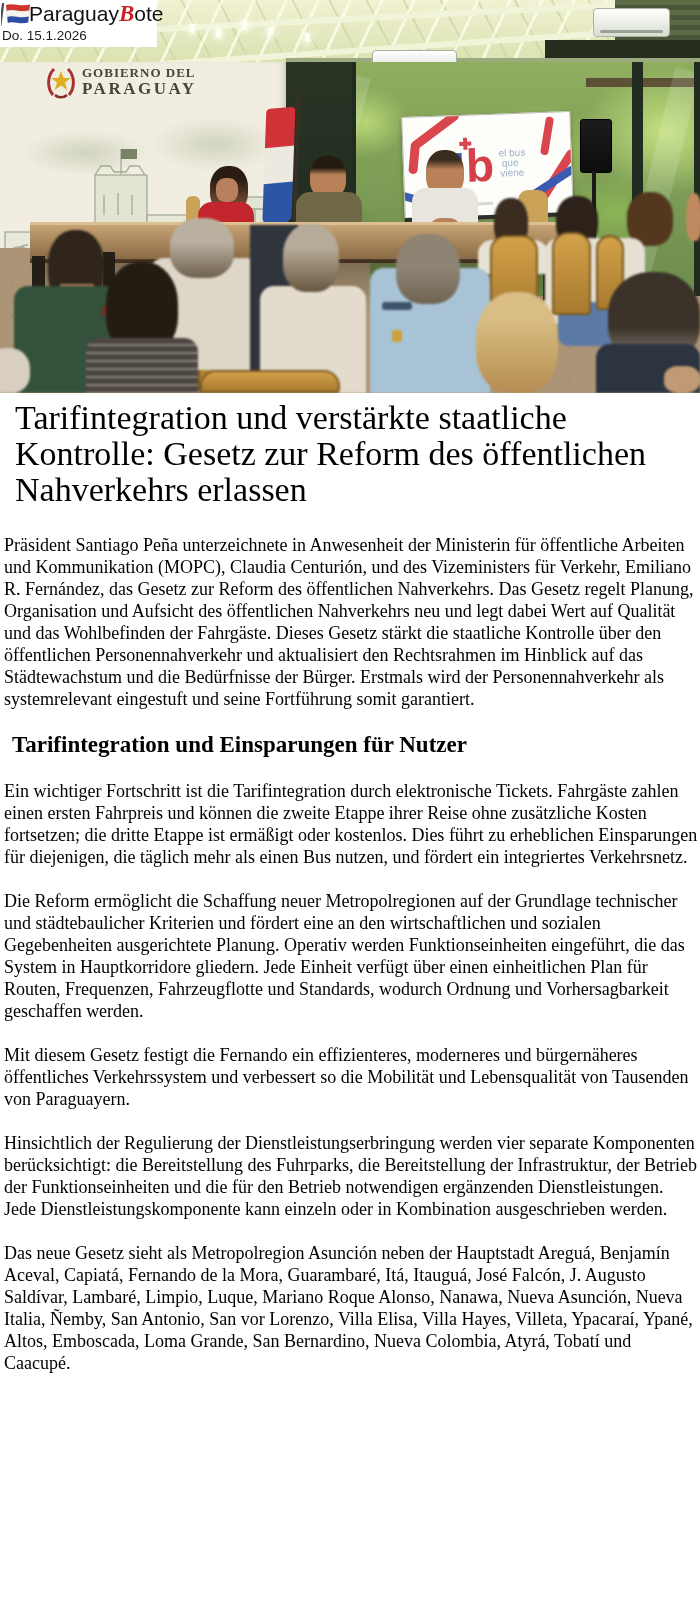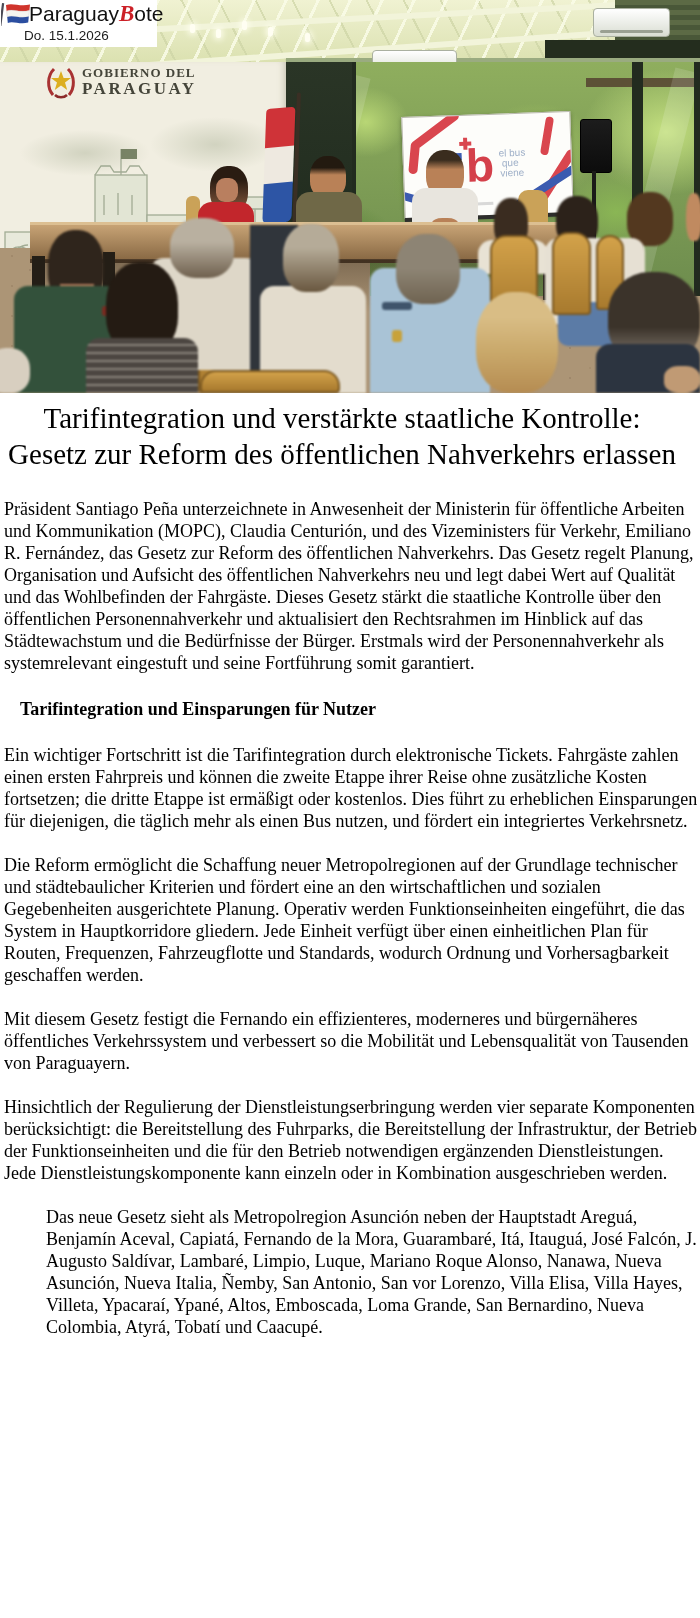--- a/index.html
+++ b/index.html
@@ -58,27 +58,27 @@
   .floor{background:
       radial-gradient(2px 2px at 12px 8px,rgba(120,95,70,.5),transparent 60%),
       radial-gradient(2px 2px at 30px 22px,rgba(90,70,50,.4),transparent 60%),
       radial-gradient(2px 2px at 50px 12px,rgba(140,115,85,.5),transparent 60%),
       #ac9576;background-size:60px 30px;}
   .blurlayer{left:0;top:0;width:700px;height:393px;filter:blur(1px);}
   
   .masthead{position:absolute;left:0;top:0;width:157px;height:47px;background:#fff;z-index:10;}
   .brand{position:absolute;left:29px;top:1px;font-family:"Liberation Sans",sans-serif;font-size:21px;color:#111;white-space:nowrap;}
   .brand .accent{color:#cc2027;font-family:"Liberation Serif",serif;font-style:italic;font-weight:bold;font-size:23px;}
-  .mdate{position:absolute;left:2px;top:28px;font-family:"Liberation Sans",sans-serif;font-size:13.5px;color:#1c1c1c;margin-left:22px;}
+  .mdate{position:absolute;left:2px;top:28px;font-family:"Liberation Sans",sans-serif;font-size:13.5px;color:#1c1c1c;}
   
   .article{width:700px;}
-  h1{font-size:29px;line-height:36px;font-weight:normal;margin:7px 0 26px 2px;padding:0 22px 0 4px;text-align:center;}
+  h1{font-size:34px;line-height:36px;font-weight:normal;margin:7px 0 26px 11px;padding:0 22px 0 4px;}
   .article p{font-size:18px;line-height:22px;margin:22px 0;padding:0 2px 0 4px;}
-  .article h2{font-size:18px;line-height:22px;margin:24px 16px;padding:0 2px 0 4px;font-weight:bold;}
-  .article p:last-child{margin-bottom:8px;margin-left:42px;}
+  .article h2{font-size:23px;line-height:22px;margin:24px 8px;padding:0 2px 0 4px;font-weight:bold;}
+  .article p:last-child{margin-bottom:8px;}
 </style>
 </head>
 <body>
 
 <div class="page">
 
   <div class="photo">
 
     <div class="a ceiling"></div>
     <div class="a truss"></div>

